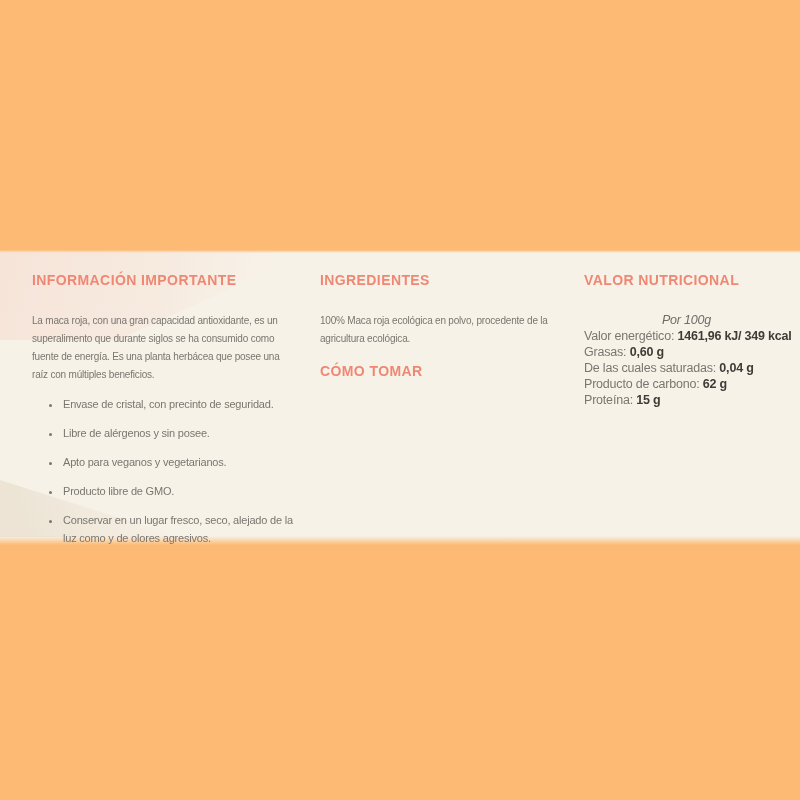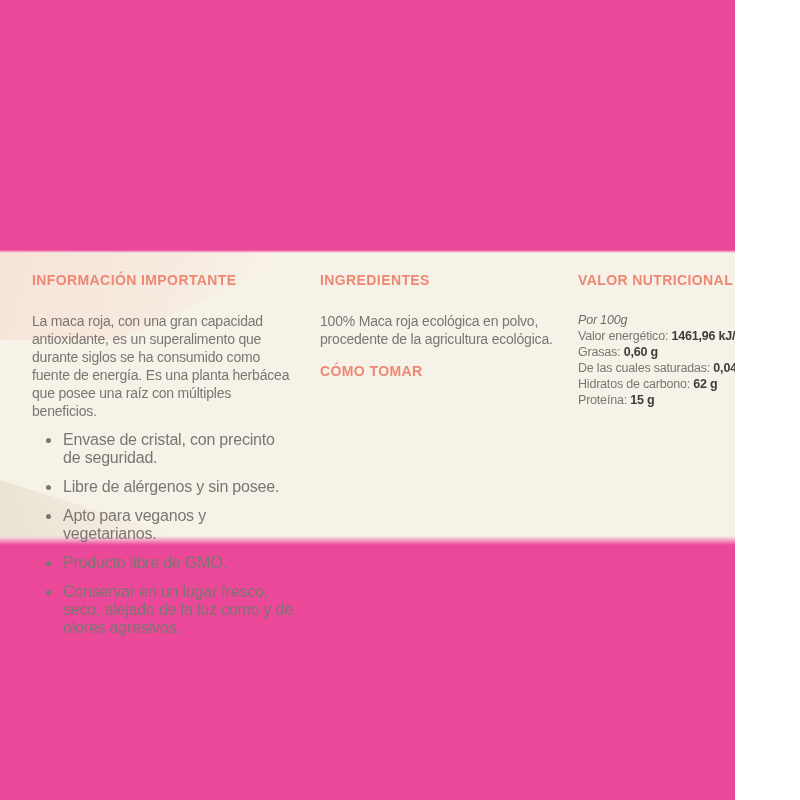--- a/index.html
+++ b/index.html
@@ -3,23 +3,23 @@
 <meta charset="utf-8">
 <style>
   html, body {
     margin: 0;
     padding: 0;
     background: #ffffff;
     font-family: "Liberation Sans", sans-serif;
   }
   .page {
     position: relative;
-    width: 735px;
+    width: 800px;
     height: 800px;
-    background: #ec4899;
+    background: #fdba74;
     overflow: hidden;
     text-decoration: underline;
   }
   .panel {
     position: absolute;
     top: 250px;
     left: 0;
     width: 800px;
     height: 295px;
     background: linear-gradient(180deg,
@@ -55,58 +55,59 @@
     width: 180px;
     height: 60px;
     background: linear-gradient(250deg,
       rgba(208,191,163,0) 10%,
       rgba(208,191,163,0.28) 85%);
     clip-path: polygon(0 5%, 100% 100%, 0 100%);
     pointer-events: none;
   }
   .col { position: relative; z-index: 1; }
   .col-1 { width: 262px; margin-right: 26px; }
-  .col-2 { width: 238px; margin-right: 20px; }
+  .col-2 { width: 238px; margin-right: 26px; }
   .col-3 { width: 205px; }
   .col-title {
     margin: 0 0 24px 0;
     font-size: 14px;
     line-height: 16px;
     font-weight: 700;
     letter-spacing: 0.4px;
     color: #ee8874;
   }
   .col-title.second { margin-top: 15px; }
   .body-text {
     margin: 0;
-    font-size: 14px;
+    font-size: 10px;
     line-height: 18px;
     letter-spacing: -0.2px;
     color: #7a7670;
   }
   ul.bullets {
     margin: 4px 0 0 0;
     padding-left: 30px;
     list-style: disc;
   }
   ul.bullets li {
-    font-size: 16px;
+    font-size: 11px;
     line-height: 18px;
     letter-spacing: -0.2px;
     color: #7a7670;
     padding-left: 1px;
     margin-top: 11px;
   }
   .per-line {
     margin: 0;
     font-size: 12.5px;
     line-height: 16px;
     font-style: italic;
     letter-spacing: -0.2px;
     color: #6f6c67;
+    text-align: center;
   }
   .nut-row {
     font-size: 12.5px;
     line-height: 16px;
     letter-spacing: -0.2px;
     color: #7a7670;
     white-space: nowrap;
   }
   .nut-value {
     font-weight: 700;
@@ -146,21 +147,21 @@
       </div>
       <div class="nut-row">
         <span class="nut-label">Grasas:</span>
         <span class="nut-value">0,60 g</span>
       </div>
       <div class="nut-row">
         <span class="nut-label">De las cuales saturadas:</span>
         <span class="nut-value">0,04 g</span>
       </div>
       <div class="nut-row">
-        <span class="nut-label">Hidratos de carbono:</span>
+        <span class="nut-label">Producto de carbono:</span>
         <span class="nut-value">62 g</span>
       </div>
       <div class="nut-row">
         <span class="nut-label">Proteína:</span>
         <span class="nut-value">15 g</span>
       </div>
     </div>
 
   </section>
 </div>

